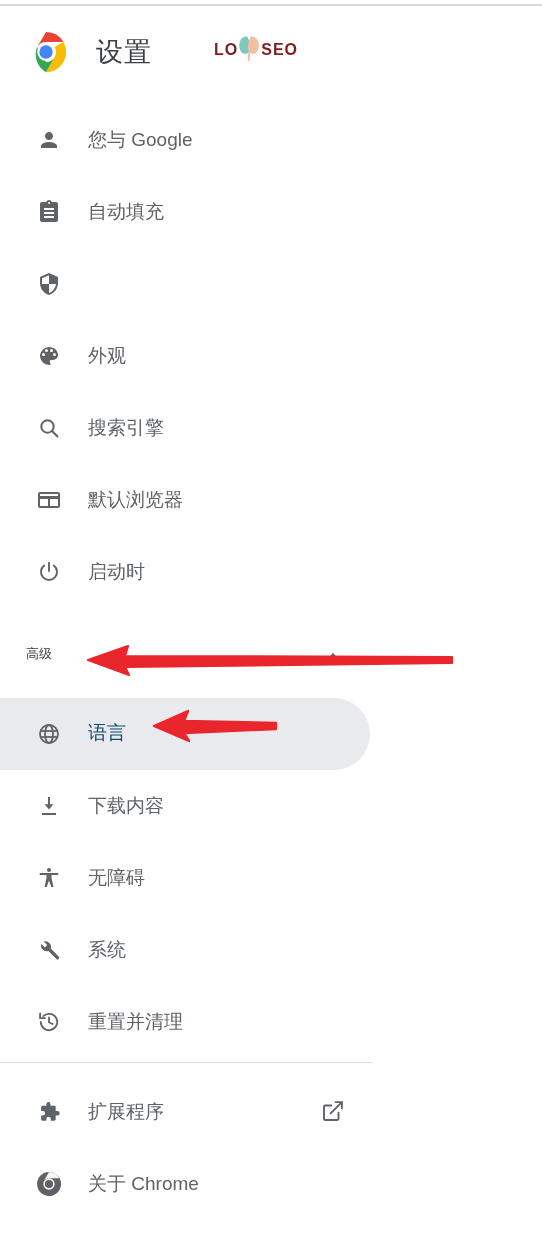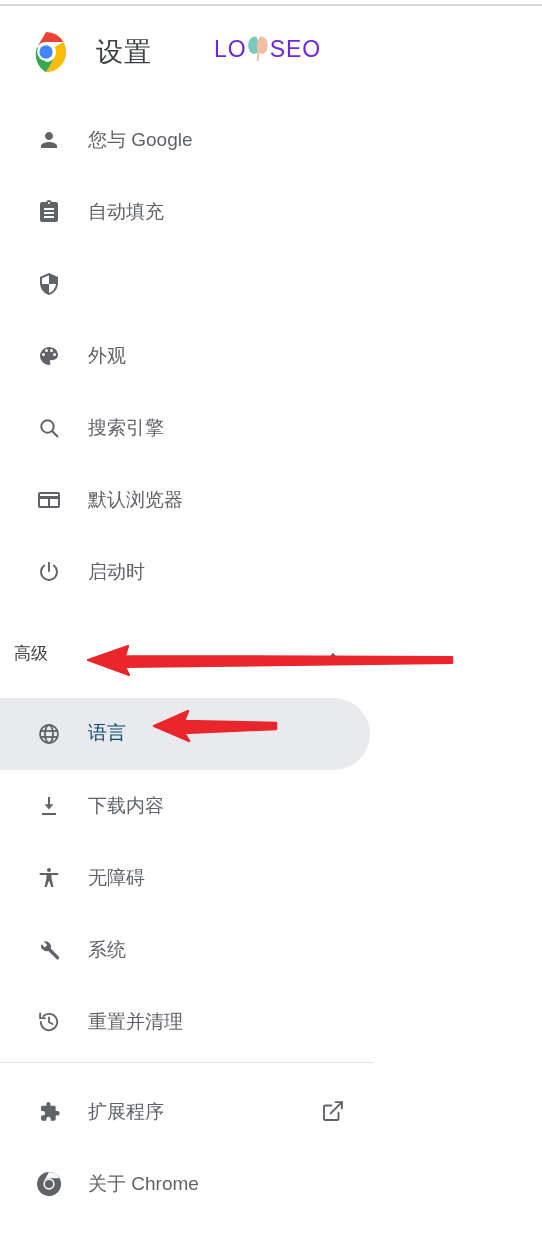--- a/index.html
+++ b/index.html
@@ -48,23 +48,23 @@
   
   #watermark {
     position: absolute;
     left: 214px; top: 20px;
     height: 30px;
     display: flex;
     align-items: center;
     pointer-events: none;
   }
   #watermark .wm-text {
-    font-size: 23px;
-    font-weight: normal;
-    color: #6d28d9;
+    font-size: 16px;
+    font-weight: bold;
+    color: #7f1d1d;
     letter-spacing: 1px;
     line-height: 25px;
   }
   #watermark .wm-leaf {
     position: relative;
     width: 21px;
     height: 26px;
     margin: 0 1px;
   }
   #watermark .wm-leaf .leaf-a,
@@ -138,22 +138,22 @@
   }
 
   
   #advanced-row {
     position: absolute;
     left: 0; top: 632px;
     width: 400px; height: 46px;
   }
   #advanced-label {
     position: absolute;
-    left: 14px; top: 8px;
-    font-size: 17px;
+    left: 26px; top: 8px;
+    font-size: 13px;
     line-height: 28px;
     color: #3c4043;
     white-space: nowrap;
   }
   #advanced-chevron {
     position: absolute;
     left: 324px; top: 14px;
     width: 18px; height: 18px;
     color: #5f6368;
   }

